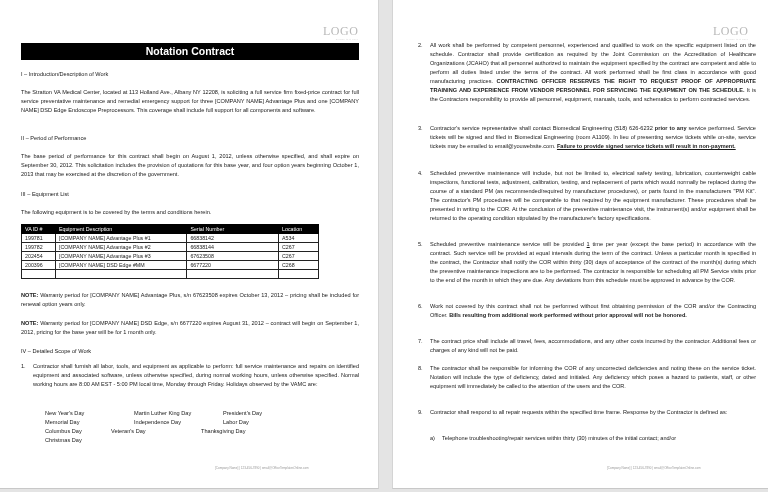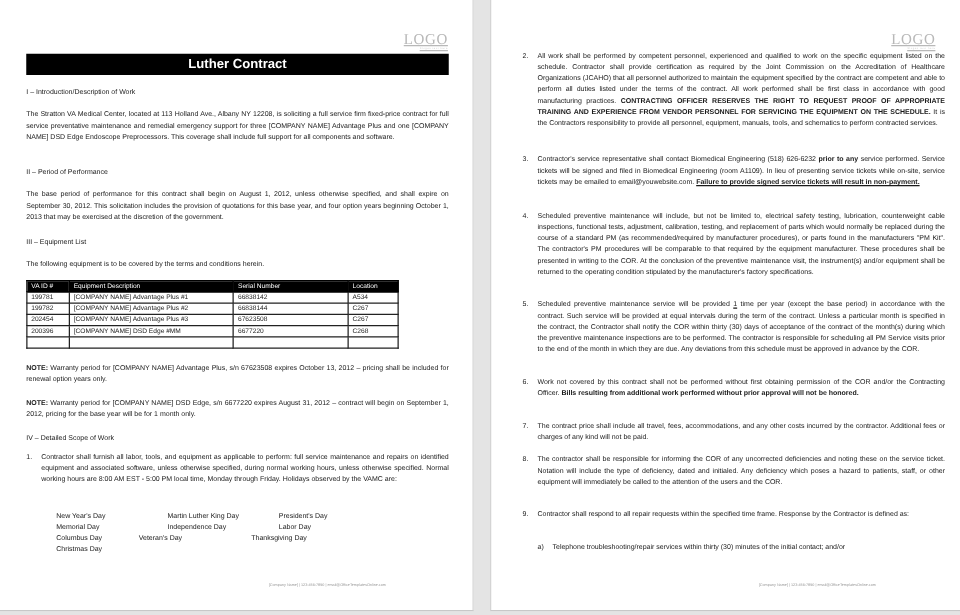--- a/index.html
+++ b/index.html
@@ -8,21 +8,21 @@
 
   .page {
     position: absolute; top: 0; background: #fff; height: 489px;
     border-bottom: 1px solid #c8c8c8;
   }
   #page1 { left: 0; width: 379px; border-right: 1px solid #d4d4d4; }
   #page2 { left: 392px; width: 376px; border-left: 1px solid #d4d4d4; }
 
   .logo {
     position: absolute; font-family: "Liberation Serif", serif;
-    color: #b8b8b8; font-size: 12px; letter-spacing: 0.5px; line-height: 1; text-decoration: underline;
+    color: #b8b8b8; font-size: 12px; letter-spacing: 0.5px; line-height: 1;
   }
   .logo .tag { display: block; font-family: "Liberation Sans", sans-serif; font-size: 2px; color: #ccc; text-align: right; margin-top: 1px; }
   #page1 .logo { left: 323px; top: 25px; }
   #page2 .logo { left: 712px; top: 25px; }
   #page2 .logo { left: 320px; }
 
   .title-bar {
     position: absolute; left: 21px; top: 43px; width: 338px; height: 17px;
     background: #000; color: #fff; font-weight: bold; font-size: 10.5px;
     text-align: center; line-height: 17px;
@@ -77,21 +77,21 @@
 </style>
 </head>
 <body>
 
 <div class="page" id="page1">
   <div class="logo">
     <span>LOGO</span>
     <span class="tag">Slogan text here</span>
   </div>
 
-  <div class="title-bar">Luther Contract</div>
+  <div class="title-bar">Notation Contract</div>
 
   <div class="txt p1-sec1">I – Introduction/Description of Work</div>
   <div class="txt just p1-intro">The Stratton VA Medical Center, located at 113 Holland Ave., Albany NY 12208, is soliciting a full service firm fixed-price contract for full service preventative maintenance and remedial emergency support for three [COMPANY NAME] Advantage Plus and one [COMPANY NAME] DSD Edge Endoscope Preprocessors. This coverage shall include full support for all components and software.</div>
 
   <div class="txt p1-sec2">II – Period of Performance</div>
   <div class="txt just p1-perf">The base period of performance for this contract shall begin on August 1, 2012, unless otherwise specified, and shall expire on September 30, 2012. This solicitation includes the provision of quotations for this base year, and four option years beginning October 1, 2013 that may be exercised at the discretion of the government.</div>
 
   <div class="txt p1-sec3">III – Equipment List</div>
   <div class="txt p1-follow">The following equipment is to be covered by the terms and conditions herein.</div>
 

